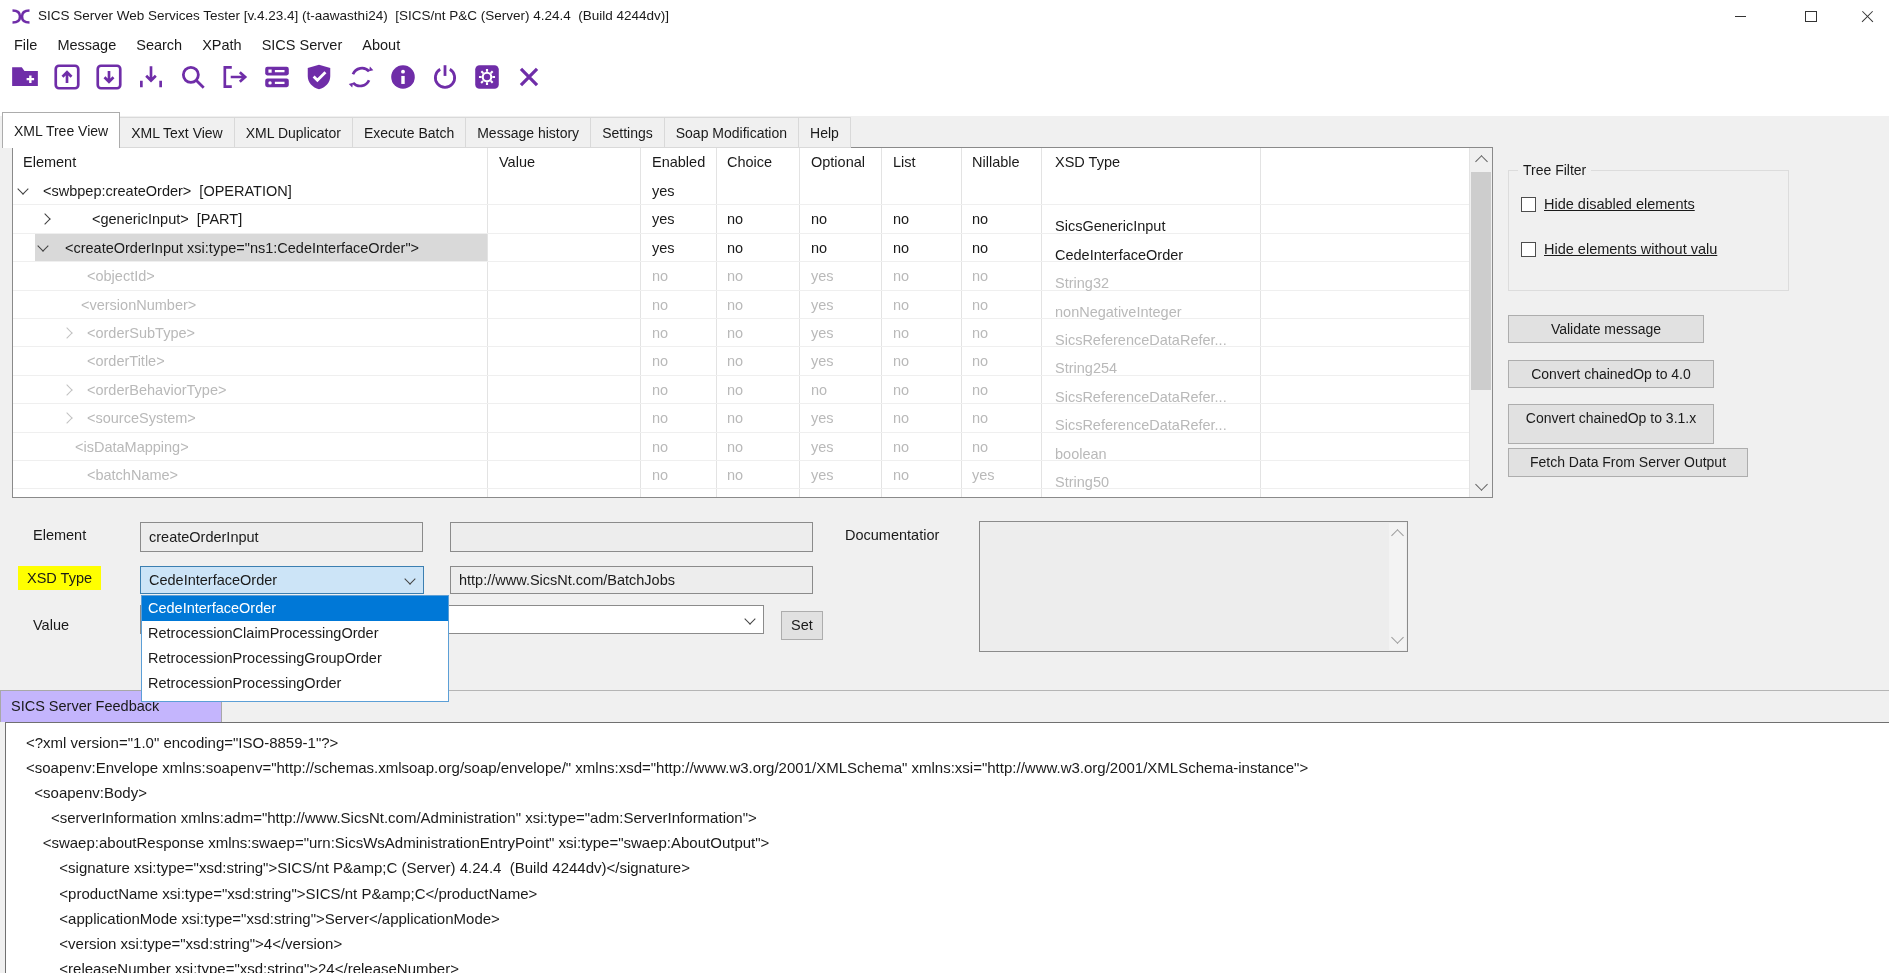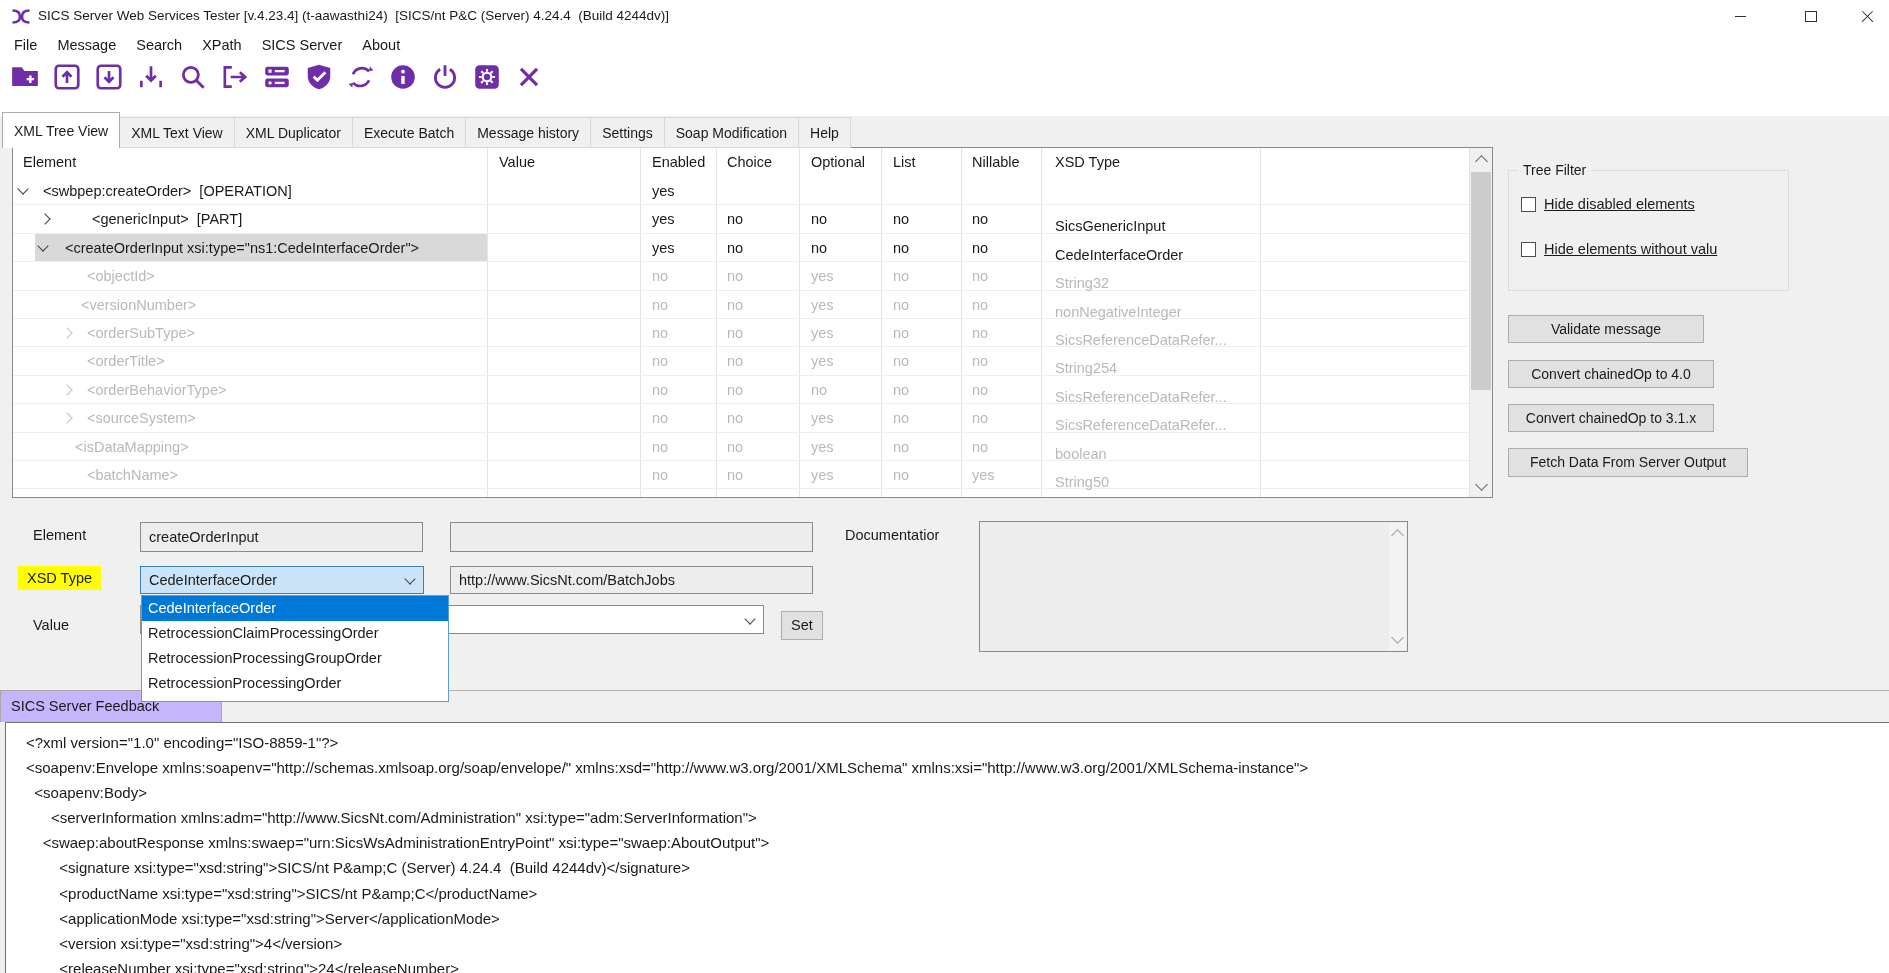--- a/index.html
+++ b/index.html
@@ -395,21 +395,21 @@
 <div class="cbrow" style="top:196px;">
   <span class="cbox"></span>
   <span class="cblabel">Hide disabled elements</span>
 </div>
 <div class="cbrow" style="top:241px;">
   <span class="cbox"></span>
   <span class="cblabel">Hide elements without valu</span>
 </div>
 <div class="sidebtn" style="top:315px;width:196px;height:28px;line-height:26px;">Validate message</div>
 <div class="sidebtn" style="top:360px;width:206px;height:28px;line-height:26px;">Convert chainedOp to 4.0</div>
-<div class="sidebtn" style="top:404px;width:206px;height:28px;line-height:26px;">Convert chainedOp to 3.1.x</div>
+<div class="sidebtn" style="top:404px;width:206px;height:40px;line-height:26px;">Convert chainedOp to 3.1.x</div>
 <div class="sidebtn" style="top:448px;width:240px;height:29px;line-height:27px;">Fetch Data From Server Output</div>
 
 <span class="flabel" style="left:33px;top:527px;">Element</span>
 <input class="inp" style="left: 140px; top: 522px; width: 283px; height: 30px;" value="createOrderInput">
 <input class="inp" style="left: 450px; top: 522px; width: 363px; height: 30px;" value="">
 
 <span class="ylab">XSD Type</span>
 <div class="combo focus" style="left:140px;top:566px;width:284px;height:28px;">
   <span class="ctext">CedeInterfaceOrder</span>
   <span class="cchev"></span>

